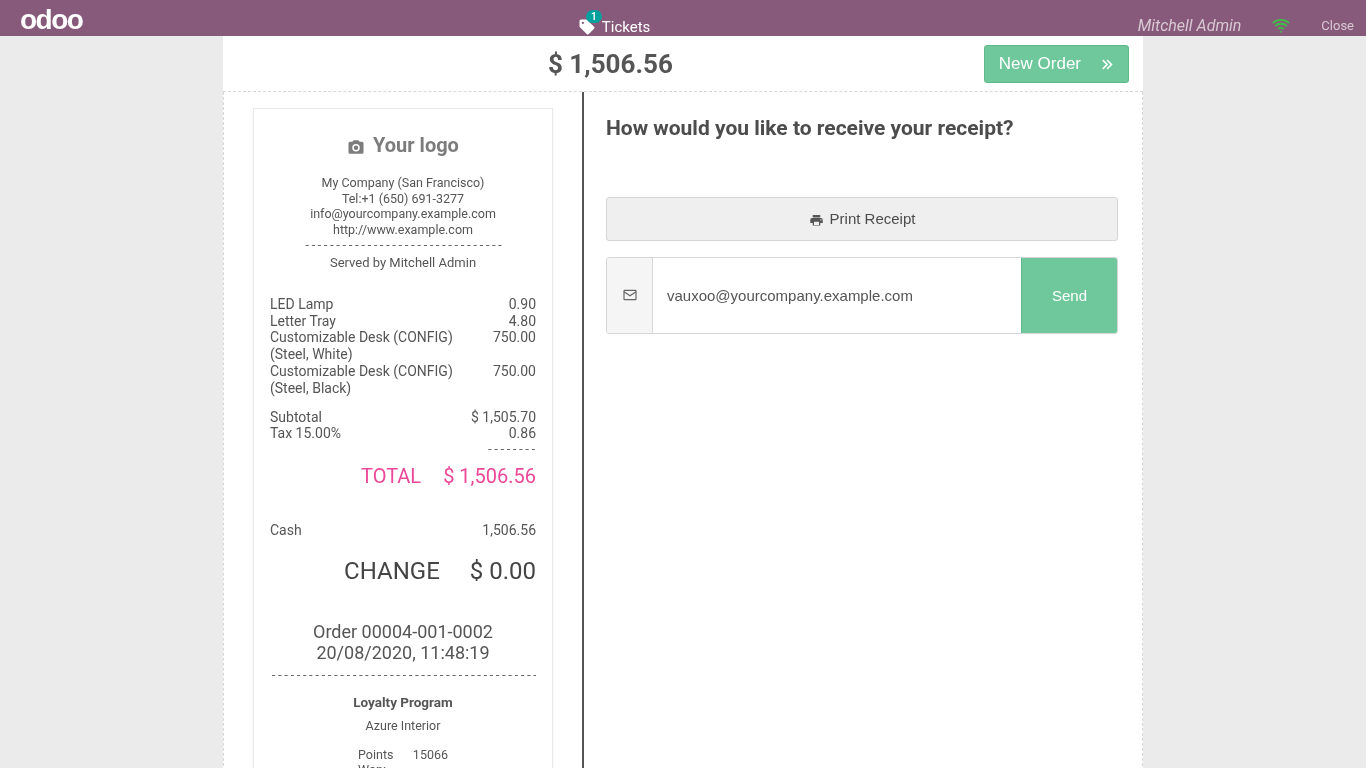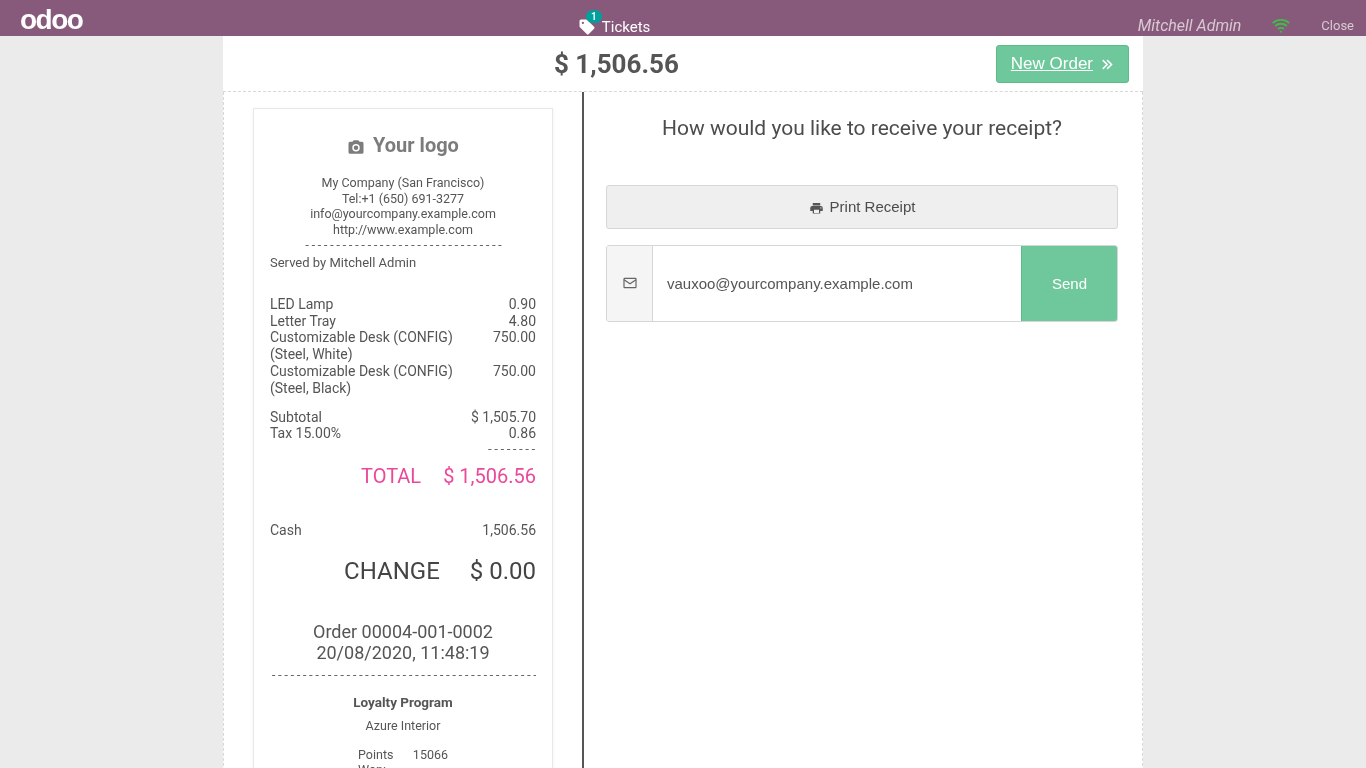--- a/index.html
+++ b/index.html
@@ -97,22 +97,21 @@
   .new-order-btn {
     background: #6ec89b;
     color: #fff;
     border: 1px solid #5dbb8a;
     border-radius: 3px;
     padding: 8px 14px;
     font-size: 17px;
     cursor: pointer;
     display: flex;
     align-items: flex-start;
-    gap: 6px;
-    text-decoration: underline;
+    gap: 18px;
   }
 
   .content-row {
     display: flex;
     min-height: 668px;
     border-left: 1px dashed #d8d8d8;
     border-right: 1px dashed #d8d8d8;
   }
   .left-col {
     width: 358px;
@@ -158,21 +157,21 @@
     color: #555;
   }
   .dash-line {
     text-align: center;
     font-family: monospace;
     letter-spacing: -1px;
     color: #666;
     font-size: 12px;
     line-height: 1.2;
   }
-  .served-by { margin-top: 3px; margin-bottom: 26px; }
+  .served-by { text-align: center; margin-top: 3px; margin-bottom: 26px; }
   .receipt-items { margin-bottom: 12px; }
   .r-row {
     display: flex;
     justify-content: space-between;
     font-size: 14px;
     line-height: 1.2;
   }
   .r-row .name { flex: 1; padding-right: 6px; }
   .r-row .amt { text-align: right; white-space: nowrap; }
   .dash-right {
@@ -231,24 +230,23 @@
   .loyalty-row {
     display: flex;
     justify-content: space-between;
     font-size: 12.5px;
     padding: 0 88px 0 88px;
   }
 
   
   .receipt-question {
     font-size: 21px;
-    font-weight: 400;
+    font-weight: 700;
     color: #4c4c4c;
-    margin-bottom: 45px;
-    text-align: center;
+    margin-bottom: 57px;
   }
   .print-btn {
     width: 100%;
     background: #efefef;
     border: 1px solid #d6d6d6;
     border-radius: 3px;
     padding: 12px;
     font-size: 15px;
     color: #4c4c4c;
     cursor: pointer;

